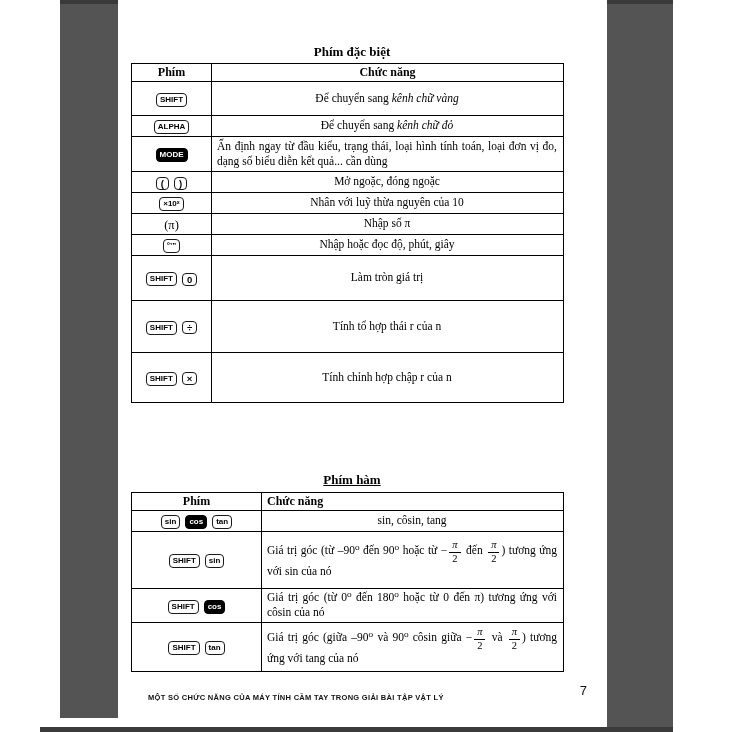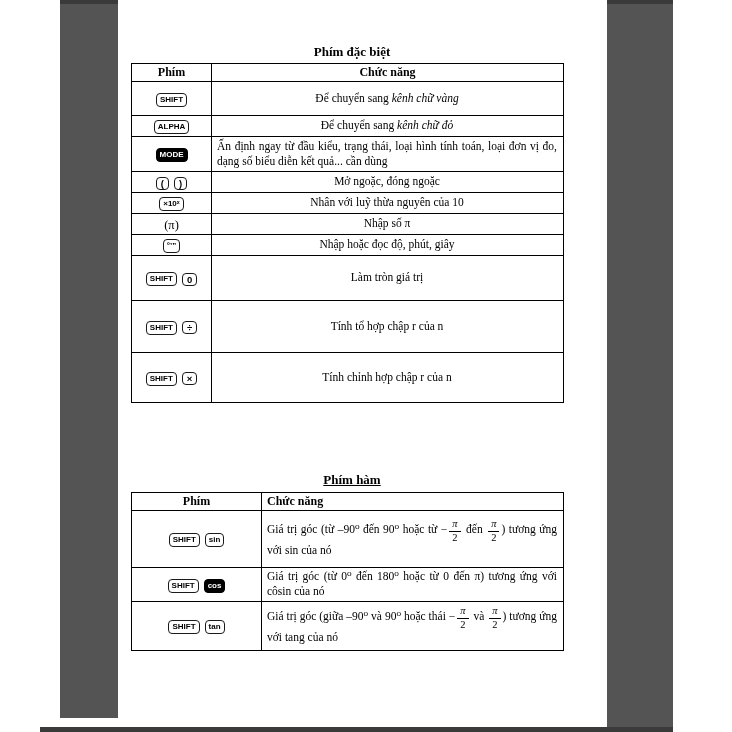--- a/index.html
+++ b/index.html
@@ -106,50 +106,58 @@
     <tr class="h20">
       <td class="kc"><span class="key">°’”</span></td>
       <td class="fc"><span>Nhập hoặc đọc độ, phút, giây</span></td>
     </tr>
     <tr class="h45">
       <td class="kc"><span class="key">SHIFT</span><span class="key lg">0</span></td>
       <td class="fc"><span>Làm tròn giá trị</span></td>
     </tr>
     <tr class="h52">
       <td class="kc"><span class="key">SHIFT</span><span class="key lg">÷</span></td>
-      <td class="fc"><span>Tính tổ hợp chập r của n</span></td>
+      <td class="fc"><span>Tính tổ hợp thái r của n</span></td>
     </tr>
     <tr class="h50">
       <td class="kc"><span class="key">SHIFT</span><span class="key lg">×</span></td>
       <td class="fc"><span>Tính chỉnh hợp chập r của n</span></td>
     </tr>
   </tbody>
     </table>
 
   <div class="tbl-title title2">Phím hàm</div>
 
   <table class="tbl t2">
     <colgroup>
         <col style="width:130px">
         <col style="width:302px">
       </colgroup>
     <tbody>
         <tr class="h18">
       <th>Phím</th>
       <th class="fnh">Chức năng</th>
     </tr>
+    <tr class="h23">
+      <td class="kc"><span class="key">sin</span><span class="key filled">cos</span><span class="key">tan</span></td>
+      <td class="fc"><span>sin, côsin, tang</span></td>
+    </tr>
     <tr class="h57">
       <td class="kc"><span class="key">SHIFT</span><span class="key">sin</span></td>
       <td class="fc just"><span>Giá trị góc (từ –90⁰ đến 90⁰ hoặc từ −</span><span class="frac"><span class="num">π</span><span class="den">2</span></span><span> đến </span><span class="frac"><span class="num">π</span><span class="den">2</span></span><span>) tương ứng với sin của nó</span></td>
     </tr>
     <tr class="h31">
       <td class="kc"><span class="key">SHIFT</span><span class="key filled">cos</span></td>
       <td class="fc just"><span>Giá trị góc (từ 0⁰ đến 180⁰ hoặc từ 0 đến π) tương ứng với côsin của nó</span></td>
     </tr>
     <tr class="h49">
       <td class="kc"><span class="key">SHIFT</span><span class="key">tan</span></td>
-      <td class="fc just"><span>Giá trị góc (giữa –90⁰ và 90⁰ hoặc thái −</span><span class="frac"><span class="num">π</span><span class="den">2</span></span><span> và </span><span class="frac"><span class="num">π</span><span class="den">2</span></span><span>) tương ứng với tang của nó</span></td>
+      <td class="fc just"><span>Giá trị góc (giữa –90⁰ và 90⁰ côsin giữa −</span><span class="frac"><span class="num">π</span><span class="den">2</span></span><span> và </span><span class="frac"><span class="num">π</span><span class="den">2</span></span><span>) tương ứng với tang của nó</span></td>
     </tr>
   </tbody>
     </table>
 
+  <div class="footer">
+    <span class="footer-title">MỘT SỐ CHỨC NĂNG CỦA MÁY TÍNH CẦM TAY TRONG GIẢI BÀI TẬP VẬT LÝ</span>
+    <span class="footer-page">7</span>
+  </div>
 
 </div>
 
 </body></html>

